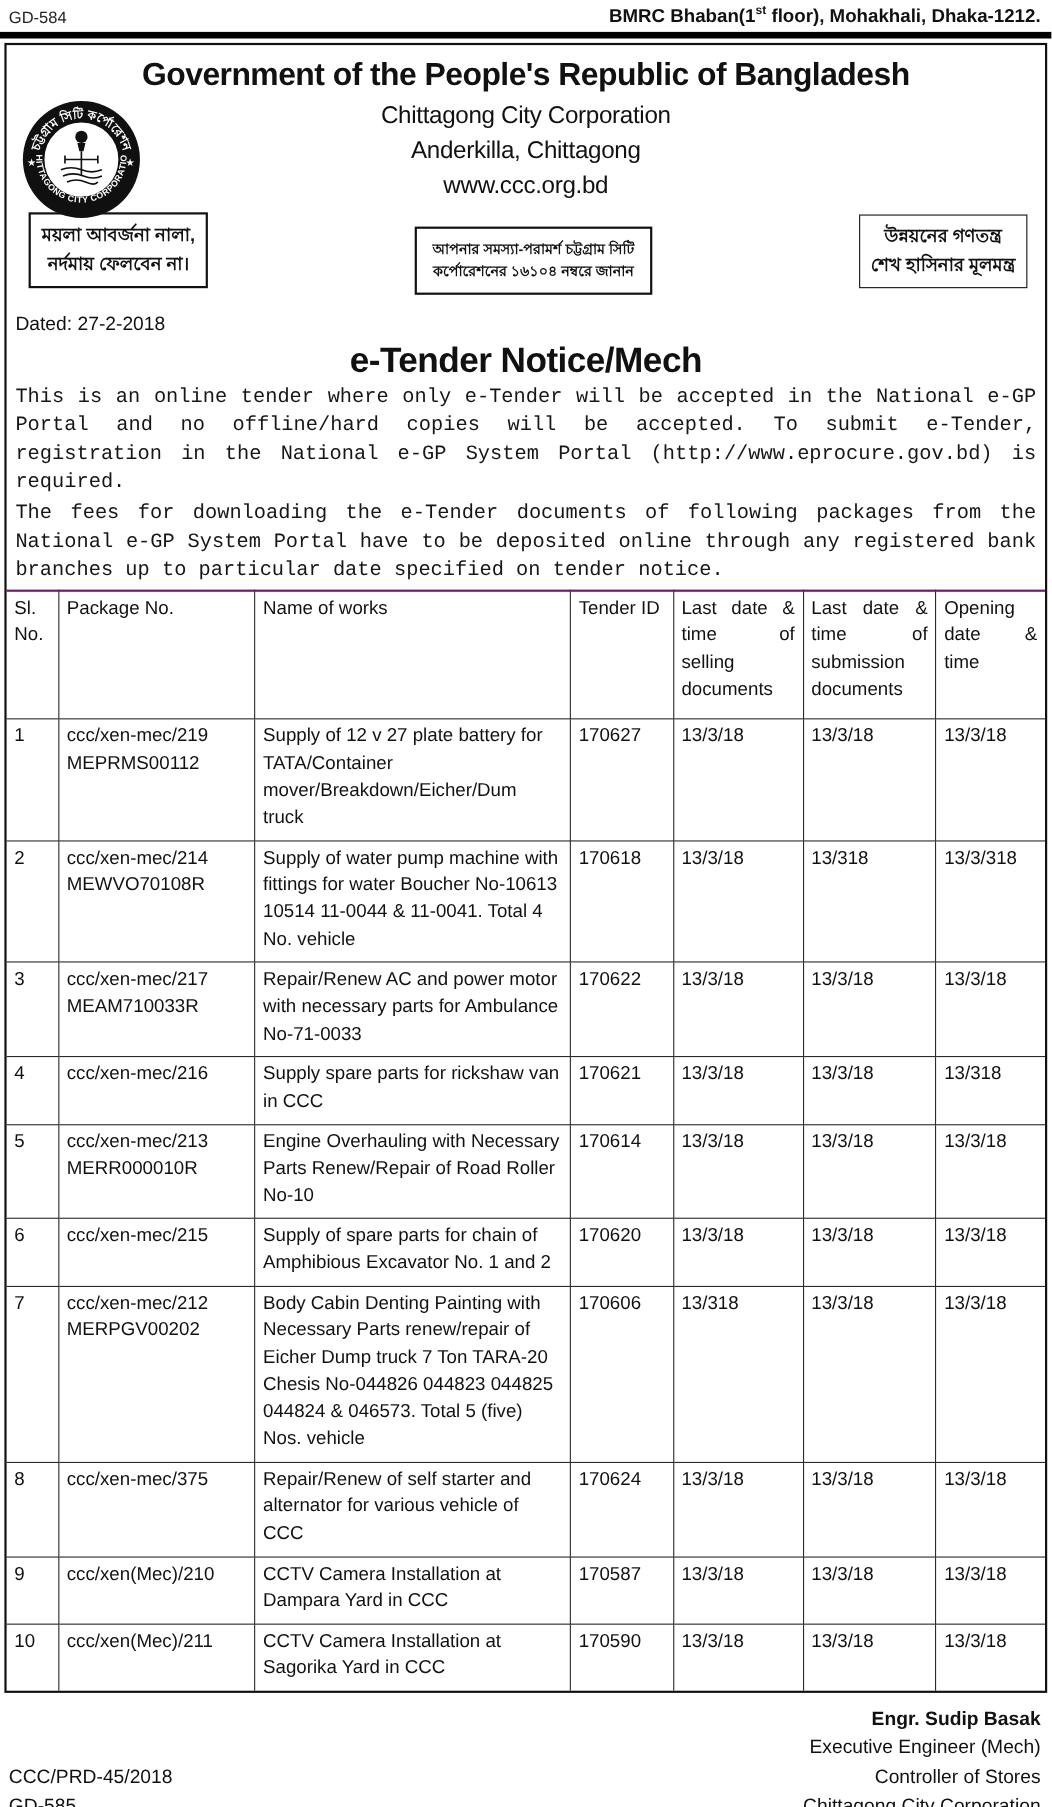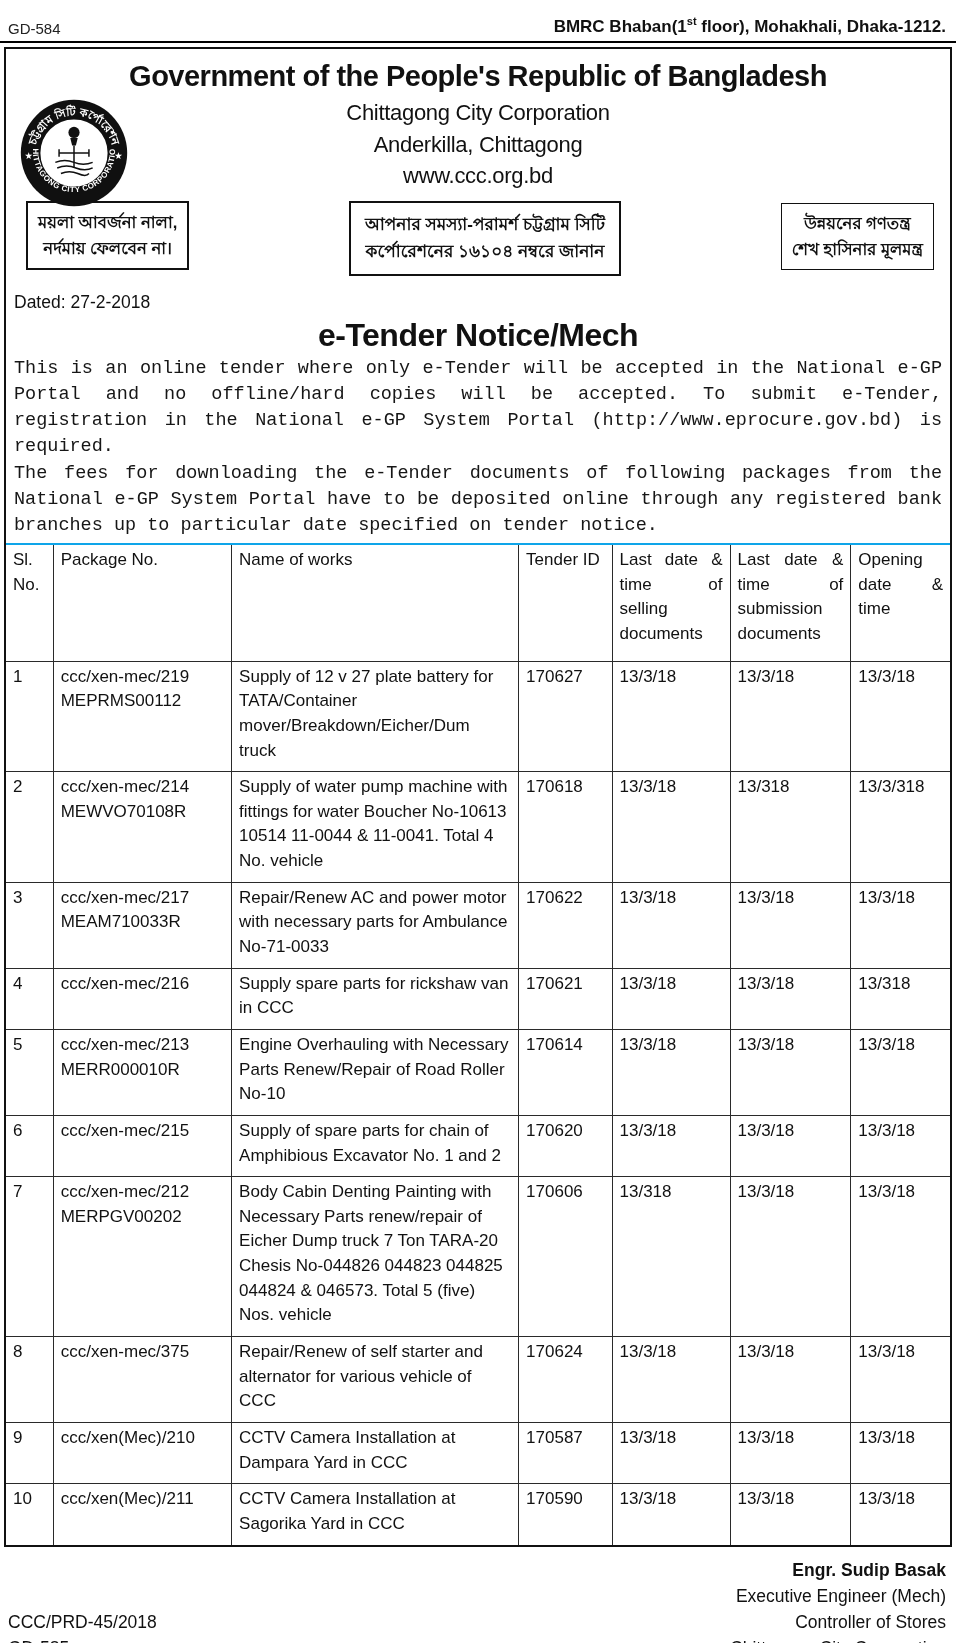--- a/index.html
+++ b/index.html
@@ -9,22 +9,22 @@
     width: 956px; height: 1643px;
     overflow: hidden;
     font-family: "Liberation Sans", sans-serif;
     color: #111;
     position: relative;
   }
 
   
   .top-strip {
     display: flex; justify-content: space-between; align-items: flex-end;
-    padding: 15px 10px 4px 8px;
-    border-bottom: 2px solid #000000;
+    padding: 4px 10px 4px 8px;
+    border-bottom: 6px solid #000000;
   }
   .top-strip .gd-code { font-size: 15px; color: #222; }
   .top-strip .address { font-size: 17px; font-weight: bold; }
   .top-strip .address sup { font-size: 11px; }
 
   
   .doc-box {
     margin: 4px 4px 0 4px;
     border: 2.5px solid #111;
   }
@@ -44,21 +44,21 @@
   }
 
   .notice-box-row {
     display: flex; justify-content: space-between; align-items: flex-start;
     padding: 4px 16px 14px 20px; margin-top: 6px; font-weight: bold;
   }
   .notice-box {
     border: 2px solid #111; text-align: center;
     font-size: 16.5px; line-height: 1.55; padding: 7px 10px;
   }
-  .notice-box.mid { padding: 9px 14px; font-size: 17px; }
+  .notice-box.mid { padding: 9px 14px; font-size: 13px; margin-top: 13px; }
   .notice-box.right { border-width: 1.5px; margin-top: 2px; }
 
   
   .memo-row {
     display: flex; justify-content: space-between;
     padding: 2px 8px 0 8px; font-size: 17.5px;
   }
 
   
   .notice-title {
@@ -69,21 +69,21 @@
   
   .para {
     font-size: 18.5px; line-height: 1.4; text-align: justify;
     padding: 0 8px; color: #161616; font-family: Liberation Mono, monospace;
   }
   .para + .para { margin-top: 2px; }
 
   
   table.tender-table {
     width: 100%; border-collapse: collapse; margin-top: 4px;
-    border-top: 2px solid #0ea5e9;
+    border-top: 2px solid #701a75;
     font-size: 17px;
   }
   table.tender-table th, table.tender-table td {
     border: 1.3px solid #2a2a2a;
     vertical-align: top;
     padding: 3px 7px 8px 7px;
     line-height: 1.45;
     font-weight: normal;
     text-align: left;
   }

